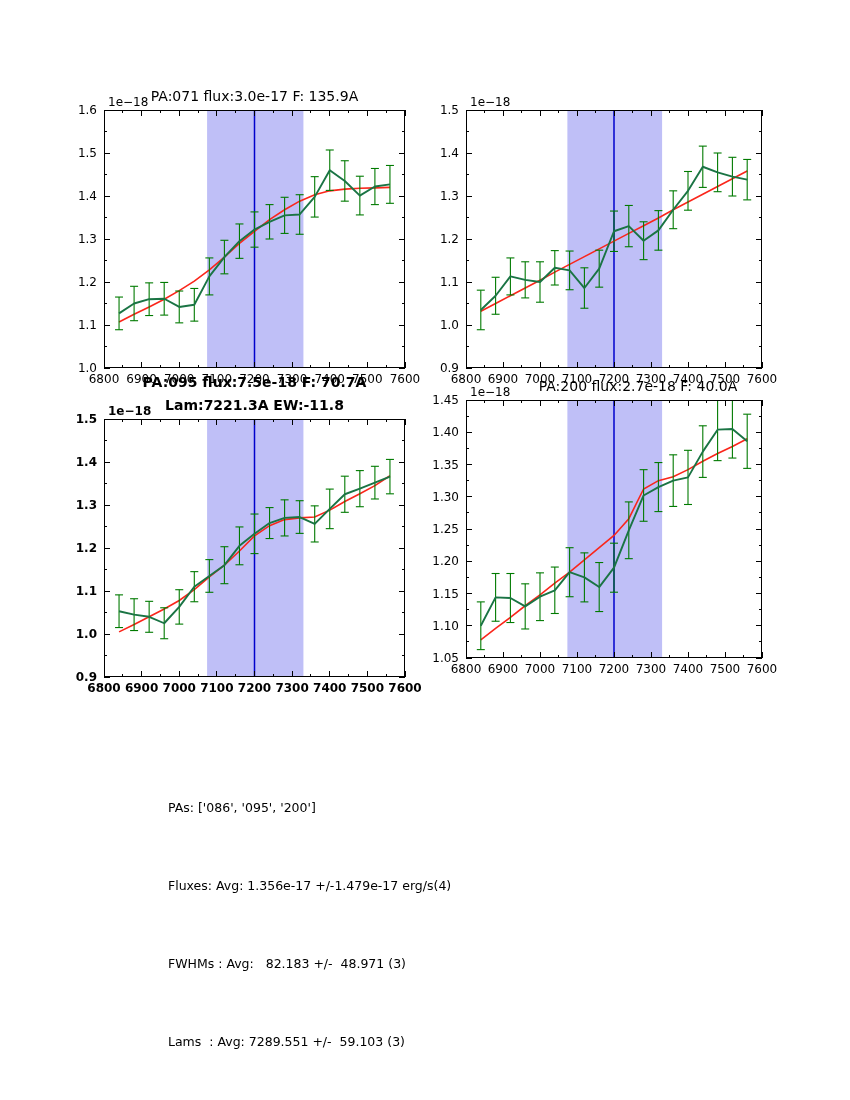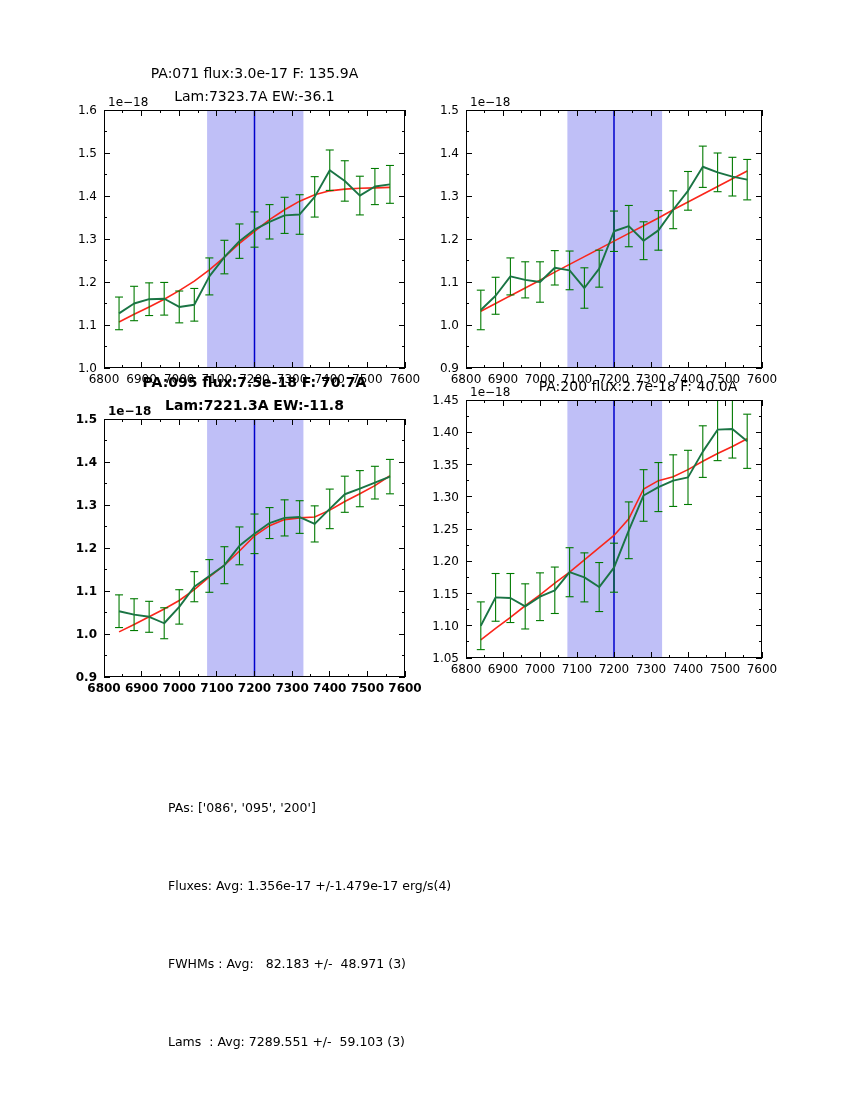--- a/index.html
+++ b/index.html
@@ -25,21 +25,20 @@
   }
 </style>
 </head>
 <body>
 
 <div class="page">
 
   <div class="subplot" id="subplot-0" style="left:104px; top:110px; width:301px; height:258px;">
     <div class="title-block">
       <div>PA:071 flux:3.0e-17 F: 135.9A</div>
-      <div>Lam:7323.7A EW:-36.1</div>
     </div>
     <div class="offset-label">1e−18</div>
     <div class="plot-area" id="chart-0">
         <svg width="301" height="258">
           <defs>
             <clipPath id="clip0">
               <rect x="0" y="0" width="301" height="258"></rect>
             </clipPath>
           </defs>
           <rect x="103.0925" y="0" width="96.32" height="258" fill="#bfbff7"></rect>

